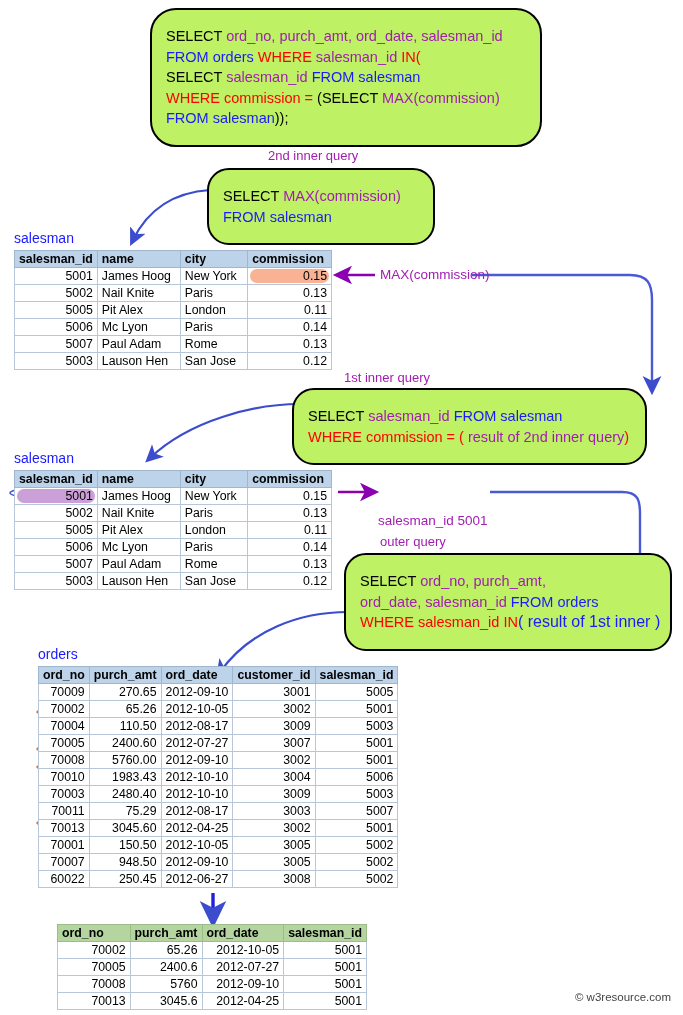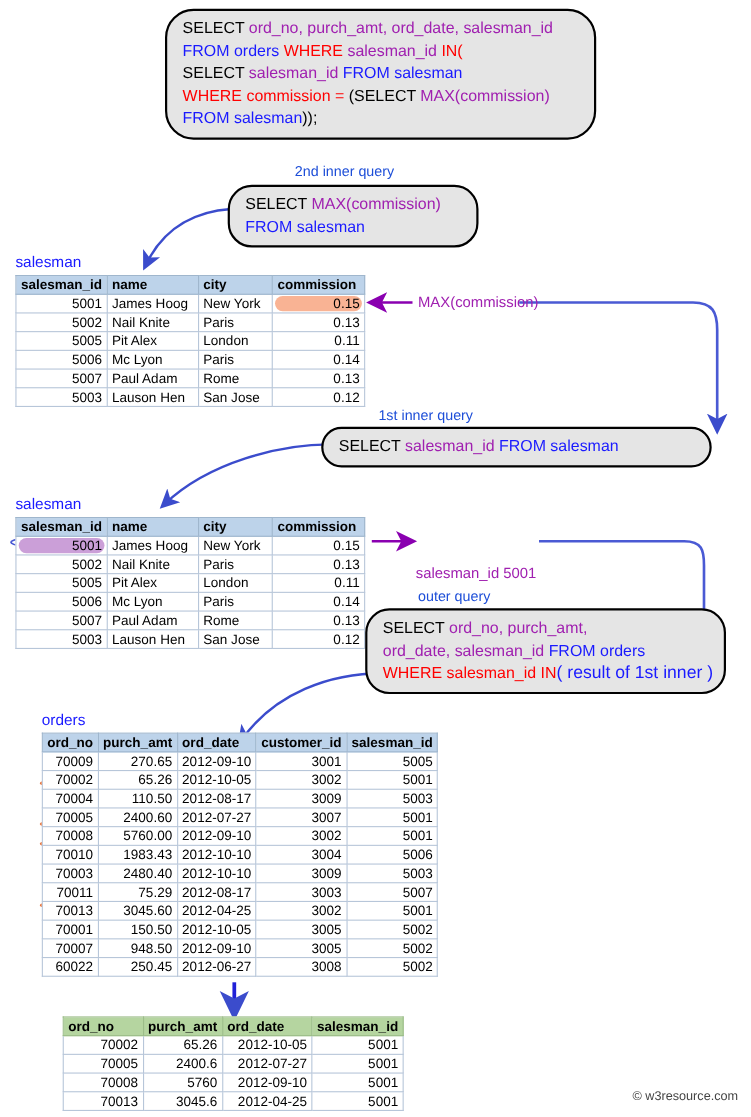--- a/index.html
+++ b/index.html
@@ -1,31 +1,31 @@
 <!DOCTYPE html>
 <html><head>
 <meta charset="utf-8">
 <style>
   html,body{margin:0;padding:0;background:#ffffff;}
   body{width:683px;height:1015px;position:relative;overflow:hidden;
        font-family:"Liberation Sans",sans-serif;color:#000;}
 
   
-  .qbox{position:absolute;background:#e5e5e5;border:2.5px solid #000;
-        border-radius:22px;box-sizing:border-box;padding:6px 14px;
+  .qbox{position:absolute;background:#bef264;border:2.5px solid #000;
+        border-radius:22px;box-sizing:border-box;padding:16px 14px;
         font-size:14.5px;line-height:20.5px;white-space:nowrap;}
   .qbox.big{border-radius:26px;}
   .kw-black{color:#000;}
   .kw-purple{color:#a020b0;}
   .kw-blue{color:#1a1aff;}
   .kw-red{color:#ff0000;}
   .kw-small{font-size:16px;color:#1a1aff;}
 
   
-  .cap{position:absolute;color:#1d4ed8;font-size:13px;white-space:nowrap;}
+  .cap{position:absolute;color:#a21caf;font-size:13px;white-space:nowrap;}
   .tcap{position:absolute;color:#1a1aff;font-size:14px;white-space:nowrap;}
 
   
   .plabel{position:absolute;color:#a020b0;font-size:13.5px;white-space:nowrap;}
 
   
   table.dt{position:absolute;border-collapse:collapse;font-size:12.3px;
            background:#fff;}
   table.dt th,table.dt td{border:1px solid #b7c6d9;padding:1px 4px;
            height:16px;box-sizing:border-box;font-weight:normal;
@@ -153,20 +153,21 @@
       </tr>
     </tbody>
   </table>
 
 <div class="plabel" style="left:380px;top:267px;">MAX(commission)</div>
 
 <div class="cap" style="left:344px;top:370px;">1st inner query</div>
 <div class="qbox" style="left:292px;top:388px;width:355px;">
   <div id="first-inner-lines">
       <div><span class="kw-black">SELECT </span><span class="kw-purple">salesman_id </span><span class="kw-blue">FROM salesman</span></div>
+      <div><span class="kw-red">WHERE commission = ( </span><span class="kw-purple">result of 2nd inner query</span><span class="kw-red">)</span></div>
     </div>
 </div>
 
 <div class="tcap" style="left:14px;top:450px;">salesman</div>
 <table class="dt" style="left:14px;top:470px;width:318px;" id="salesman-table-2">
 <thead>
       <tr>
         <th style="width: 78px;">salesman_id</th>
         <th style="width: 85px;">name</th>
         <th style="width: 70px;">city</th>
@@ -209,21 +210,21 @@
         <td>Lauson Hen</td>
         <td>San Jose</td>
         <td class="num">0.12</td>
       </tr>
     </tbody>
   </table>
 
 <div class="plabel" style="left:378px;top:484px;margin-top:29px;">salesman_id 5001</div>
 
 <div class="cap" style="left:380px;top:534px;">outer query</div>
-<div class="qbox" style="left:332px;top:553px;width:328px;">
+<div class="qbox" style="left:344px;top:553px;width:328px;">
   <div id="outer-query-lines">
       <div><span class="kw-black">SELECT </span><span class="kw-purple">ord_no, purch_amt,</span></div>
       <div><span class="kw-purple">ord_date, salesman_id </span><span class="kw-blue">FROM orders</span></div>
       <div><span class="kw-red">WHERE salesman_id IN</span><span class="kw-small">( result of 1st inner )</span></div>
     </div>
 </div>
 
 <div class="tcap" style="left:38px;top:646px;">orders</div>
 <table class="dt" style="left:38px;top:666px;width:342px;" id="orders-table">
 <thead>

